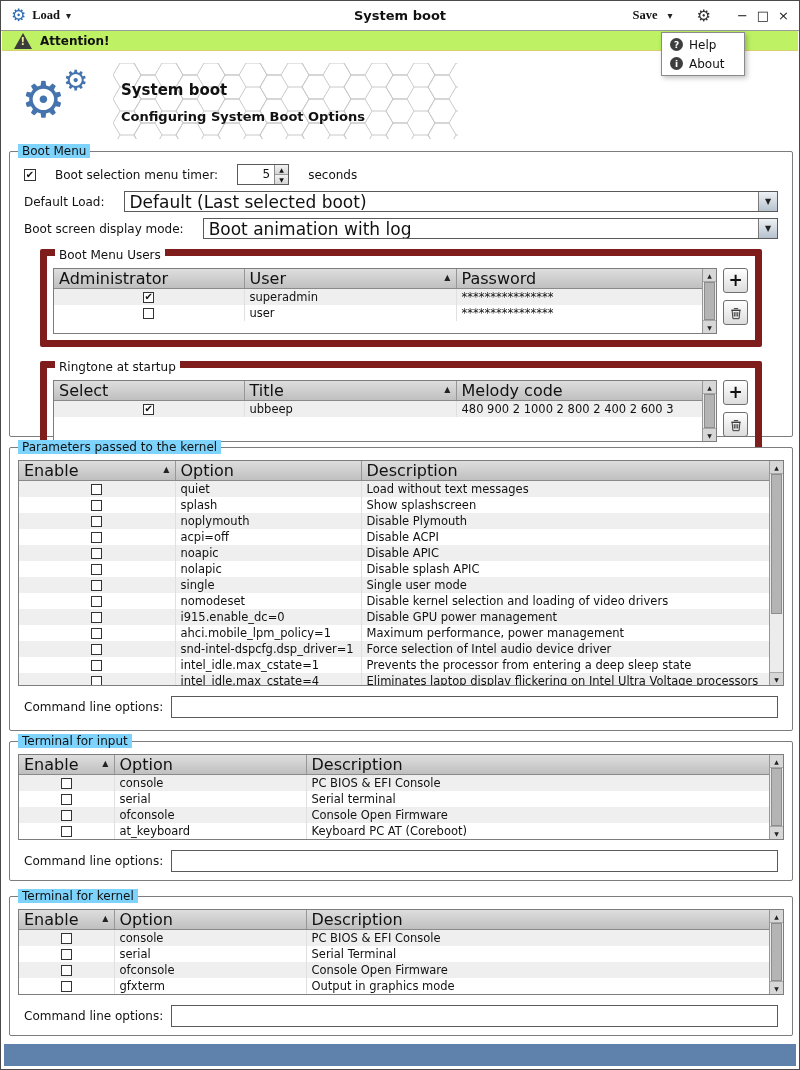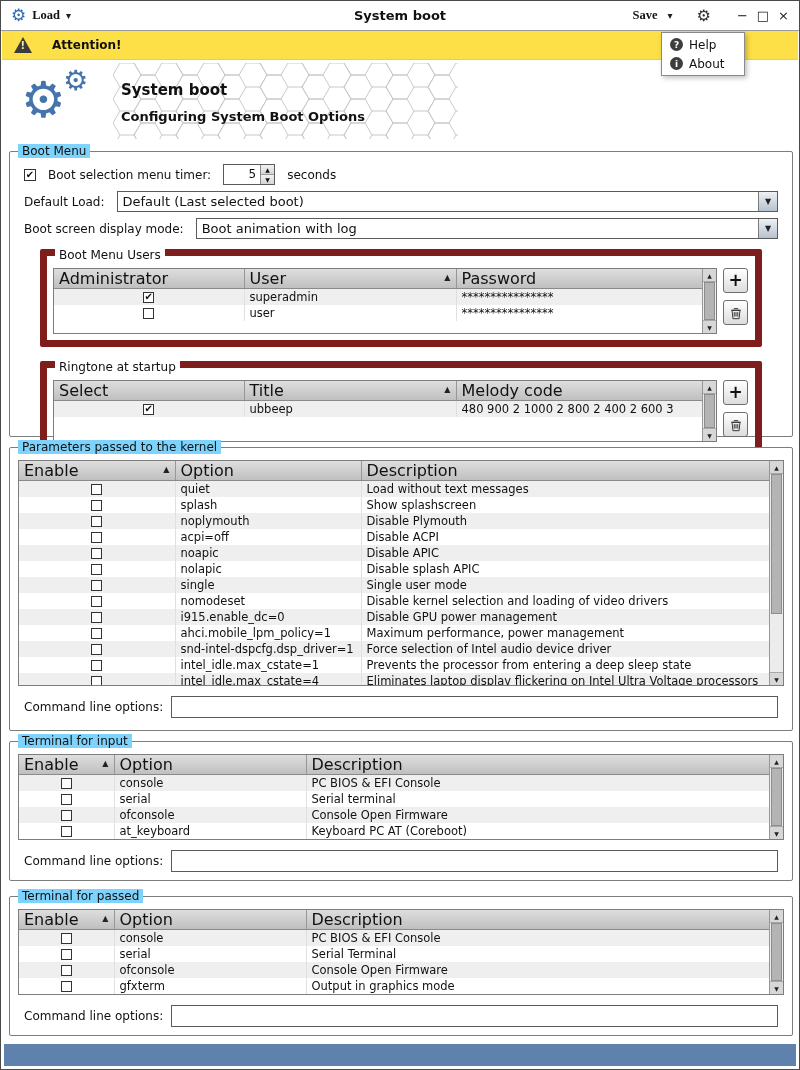--- a/index.html
+++ b/index.html
@@ -19,23 +19,23 @@
   .gear-blue { color: #2f6db3; font-size: 17px; line-height: 1; }
   .gear-dark { color: #333; font-size: 16px; line-height: 1; }
   .menu-label { font-size: 12.5px; font-weight: bold; font-family: Liberation Serif, serif; }
   .chev { font-size: 10px; line-height: 1; color: #222; }
   .tb-title { position: absolute; left: 0; right: 0; text-align: center; font-weight: bold; font-size: 13px; pointer-events: none; }
   .tb-right { margin-left: auto; display: flex; align-items: center; gap: 10px; }
   .win-ctl { display: flex; align-items: center; gap: 9px; margin-left: 16px; }
   .win-btn { font-size: 13px; line-height: 1; color: #222; cursor: default; }
   
   .warnbar {
-    position: absolute; left: 1px; right: 1px; top: 30px; height: 29px;
-    background: #fde047; border-bottom: 1px solid #d8d070;
-    display: flex; align-items: center; gap: 20px; padding-left: 12px;
+    position: absolute; left: 1px; right: 1px; top: 30px; height: 20px;
+    background: #bef264; border-bottom: 1px solid #d8d070;
+    display: flex; align-items: center; gap: 8px; padding-left: 12px;
   }
   .warn-icon { width: 0; height: 0; border-left: 9px solid transparent; border-right: 9px solid transparent; border-bottom: 16px solid #3b3b3b; position: relative; }
   .warn-icon::after { content: "!"; position: absolute; left: -2.5px; top: 3px; color: #f5f1a2; font-weight: bold; font-size: 10px; }
   .warn-text { font-weight: bold; font-size: 12px; }
   
   .popup {
     position: absolute; left: 660px; top: 31px; width: 84px;
     background: #fff; border: 1px solid #8a8a8a; box-shadow: 2px 2px 5px rgba(0,0,0,.25);
     z-index: 50; padding: 2px 0;
   }
@@ -47,30 +47,30 @@
   .logo .g1 { position: absolute; left: 0; top: 8px; font-size: 50px; color: #4473ad; line-height: 1; }
   .logo .g2 { position: absolute; left: 42px; top: 0; font-size: 28px; color: #4473ad; line-height: 1; }
   .hdr-title { position: absolute; left: 120px; top: 80px; font-size: 15px; font-weight: bold; z-index: 1; }
   .hdr-sub { position: absolute; left: 120px; top: 108px; font-size: 13px; font-weight: bold; z-index: 1; }
   
   .group { position: absolute; border: 1px solid #7d7d7d; border-radius: 2px; background: #fff; padding: 12px 8px 6px 8px; }
   .group > .legend { position: absolute; top: -8px; left: 8px; background: #7dd3fc; padding: 0 4px; font-size: 12px; line-height: 14px; }
   .subgroup { position: relative; border: 7px solid #7f1d1d; border-radius: 2px; padding: 12px 6px 6px 6px; margin: 0 22px; }
   .subgroup > .legend { position: absolute; top: -8px; left: 8px; background: #fff; padding: 0 4px; font-size: 12px; }
   
-  .frow { display: flex; align-items: center; gap: 12px; margin-bottom: 6px; padding: 0 6px; }
+  .frow { display: flex; align-items: center; gap: 19px; margin-bottom: 6px; padding: 0 6px; }
   .checkbox { width: 12px; height: 12px; border: 1px solid #333; background: #fff; display: inline-flex; align-items: center; justify-content: center; flex: none; }
   .checkbox.checked::after { content: "✔"; font-size: 10px; line-height: 1; color: #111; }
   .spin { width: 52px; height: 21px; border: 1px solid #5a5a5a; display: flex; background: #fff; }
   .spin .num { flex: 1; text-align: right; padding: 0 4px; font-size: 12px; line-height: 19px; }
   .spin .arrows { width: 14px; border-left: 1px solid #8a8a8a; display: flex; flex-direction: column; }
   .spin .arrows div { flex: 1; display: flex; align-items: center; justify-content: center; font-size: 6px; background: linear-gradient(#f2f2f2,#d5d5d5); }
   .spin .arrows div:first-child { border-bottom: 1px solid #9a9a9a; }
   .combo { height: 21px; border: 1px solid #5a5a5a; display: flex; align-items: stretch; background: #fff; flex: 1; }
-  .combo .val { flex: 1; padding: 1px 5px; font-size: 13px; line-height: 18px; white-space: nowrap; overflow: hidden; }
+  .combo .val { flex: 1; padding: 1px 5px; font-size: 17px; line-height: 18px; white-space: nowrap; overflow: hidden; }
   .combo .btn { width: 19px; border-left: 1px solid #7a7a7a; background: linear-gradient(#eef1f5,#b6c2ce); display: flex; align-items: center; justify-content: center; font-size: 8px; color: #222; }
   
   .table-zone { display: flex; gap: 6px; }
   .table-wrap { position: relative; border: 1px solid #7d7d7d; background: #fff; flex: 1; overflow: hidden; }
   table { border-collapse: collapse; table-layout: fixed; width: calc(100% - 14px); }
   th { background: linear-gradient(#dedede,#bfbfbf); border-right: 1px solid #979797; border-bottom: 1px solid #8a8a8a; font-weight: normal; text-align: left; font-size: 16px; height: 17px; padding: 0 5px; white-space: nowrap; overflow: hidden; }
   th:last-child { border-right: none; }
   td { font-size: 11.5px; height: 16px; padding: 0 5px; white-space: nowrap; overflow: hidden; border-right: 1px solid #e0e0e0; }
   td:last-child { border-right: none; }
   tbody tr:nth-child(odd) { background: #efefef; }
@@ -431,21 +431,21 @@
         <div class="sb-btn down"></div>
       </div>
     </div>
     <div class="cmdrow">
       <span class="lbl">Command line options:</span>
       <input type="text" value="" style="">
     </div>
   </div>
 
   <div class="group" style="left:8px; top:895px; width:784px; height:140px;">
-    <span class="legend">Terminal for passed</span>
+    <span class="legend">Terminal for kernel</span>
     <div class="table-wrap" style="height:86px;">
       <table>
         <colgroup>
             <col style="width:95px">
             <col style="width:192px">
             <col>
           </colgroup>
         <thead>
           <tr>
             <th><span>Enable</span><span class="sort"></span></th>

